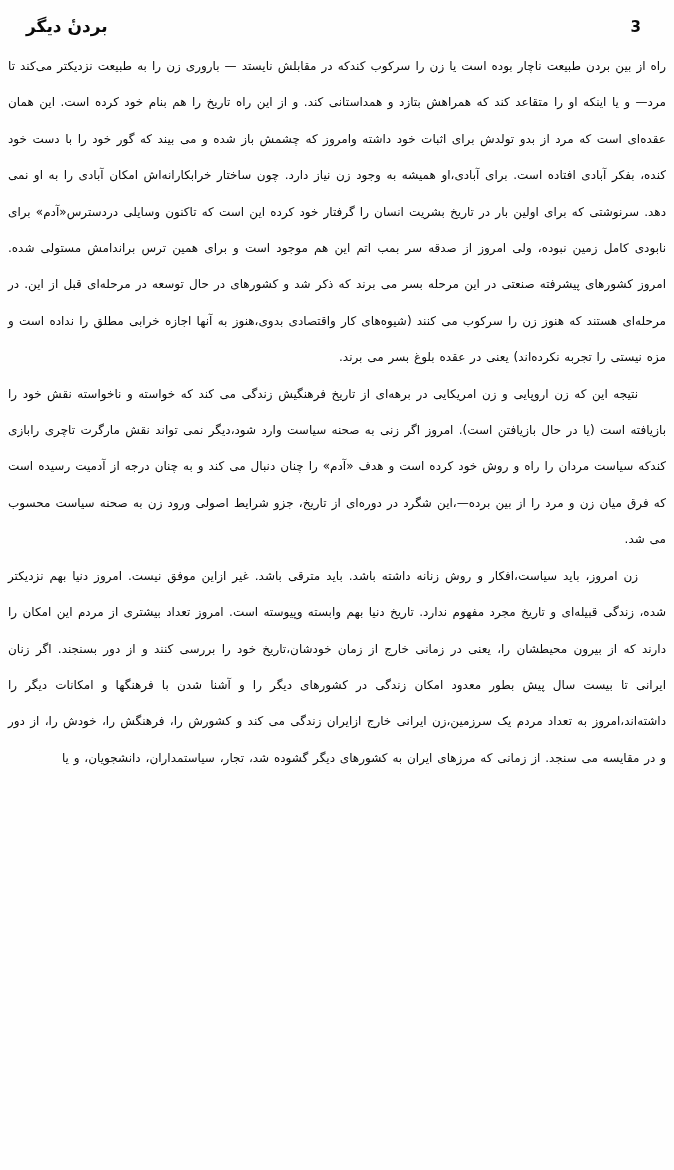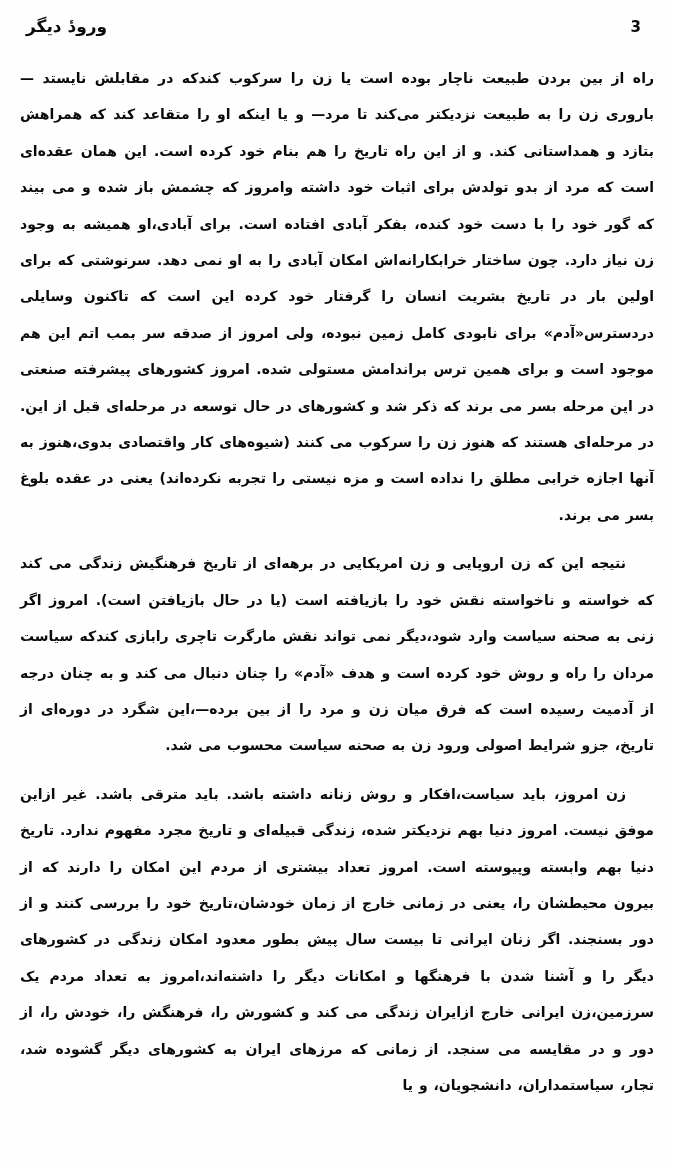--- a/index.html
+++ b/index.html
@@ -30,40 +30,40 @@
     letter-spacing: 3px;
   }
   .book-title {
     font-size: 17px;
     font-weight: 700;
   }
   .page-body {
     padding: 12px 8px 0 8px;
   }
   .para {
-    margin: 12px;
-    font-size: 14px;
-    font-weight: 700;
+    margin: 0;
+    font-size: 12px;
+    font-weight: 400;
     line-height: 36.4px;
     text-align: justify;
     text-justify: inter-word;
     word-spacing: 1px;
   }
   .para.indent {
     text-indent: 28px;
   }
 </style>
 </head>
 <body>
 
 <div class="page">
 
   <header class="page-header">
     <span class="page-number">3</span>
-    <span class="book-title">ورودٔ دیگر</span>
+    <span class="book-title">بردنٔ دیگر</span>
   </header>
 
   <main class="page-body">
     <p class="para">راه از بین بردن طبیعت ناچار بوده است یا زن را سرکوب کندکه در مقابلش نایستد — باروری زن را به طبیعت نزدیکتر می‌کند تا مرد— و یا اینکه او را متقاعد کند که همراهش بتازد و همداستانی کند. و از این راه تاریخ را هم بنام خود کرده است. این همان عقده‌ای است که مرد از بدو تولدش برای اثبات خود داشته وامروز که چشمش باز شده و می بیند که گور خود را با دست خود کنده، بفکر آبادی افتاده است. برای آبادی،او همیشه به وجود زن نیاز دارد. چون ساختار خرابکارانه‌اش امکان آبادی را به او نمی دهد. سرنوشتی که برای اولین بار در تاریخ بشریت انسان را گرفتار خود کرده این است که تاکنون وسایلی دردسترس«آدم» برای نابودی کامل زمین نبوده، ولی امروز از صدقه سر بمب اتم این هم موجود است و برای همین ترس براندامش مستولی شده. امروز کشورهای پیشرفته صنعتی در این مرحله بسر می برند که ذکر شد و کشورهای در حال توسعه در مرحله‌ای قبل از این. در مرحله‌ای هستند که هنوز زن را سرکوب می کنند (شیوه‌های کار واقتصادی بدوی،هنوز به آنها اجازه خرابی مطلق را نداده است و مزه نیستی را تجربه نکرده‌اند) یعنی در عقده بلوغ بسر می برند.</p>
     <p class="para indent">نتیجه این که زن اروپایی و زن امریکایی در برهه‌ای از تاریخ فرهنگیش زندگی می کند که خواسته و ناخواسته نقش خود را بازیافته است (یا در حال بازیافتن است). امروز اگر زنی به صحنه سیاست وارد شود،دیگر نمی تواند نقش مارگرت تاچری رابازی کندکه سیاست مردان را راه و روش خود کرده است و هدف «آدم» را چنان دنبال می کند و به چنان درجه از آدمیت رسیده است که فرق میان زن و مرد را از بین برده—،این شگرد در دوره‌ای از تاریخ، جزو شرایط اصولی ورود زن به صحنه سیاست محسوب می شد.</p>
     <p class="para indent">زن امروز، باید سیاست،افکار و روش زنانه داشته باشد. باید مترقی باشد. غیر ازاین موفق نیست. امروز دنیا بهم نزدیکتر شده، زندگی قبیله‌ای و تاریخ مجرد مفهوم ندارد. تاریخ دنیا بهم وابسته وپیوسته است. امروز تعداد بیشتری از مردم این امکان را دارند که از بیرون محیطشان را، یعنی در زمانی خارج از زمان خودشان،تاریخ خود را بررسی کنند و از دور بسنجند. اگر زنان ایرانی تا بیست سال پیش بطور معدود امکان زندگی در کشورهای دیگر را و آشنا شدن با فرهنگها و امکانات دیگر را داشته‌اند،امروز به تعداد مردم یک سرزمین،زن ایرانی خارج ازایران زندگی می کند و کشورش را، فرهنگش را، خودش را، از دور و در مقایسه می سنجد. از زمانی که مرزهای ایران به کشورهای دیگر گشوده شد، تجار، سیاستمداران، دانشجویان، و یا</p>
 
   </main>
 
 </div>

